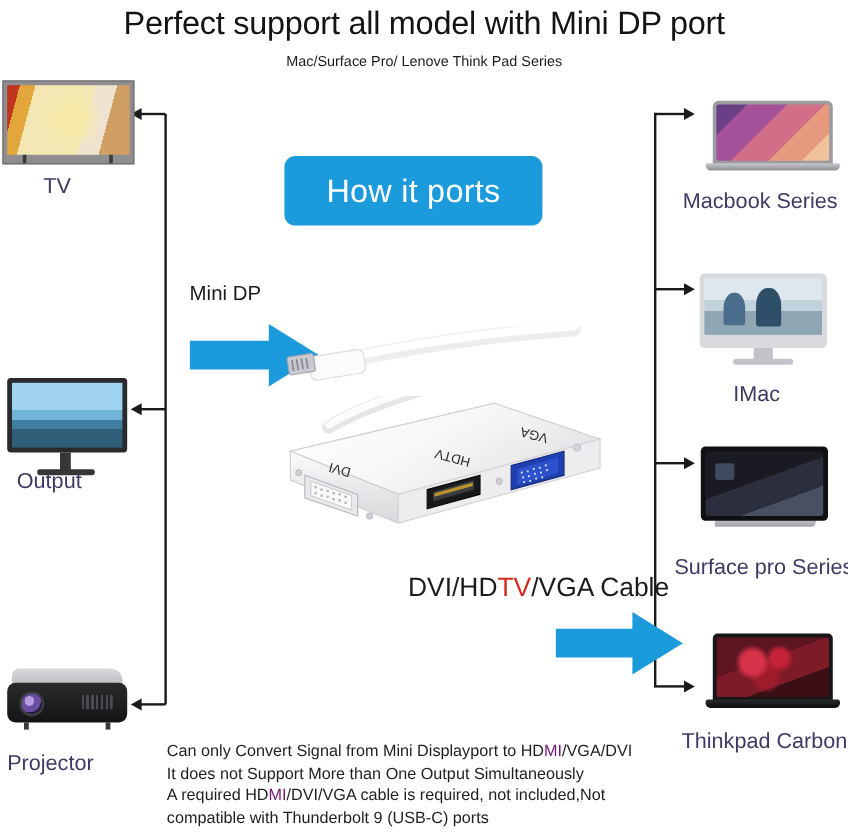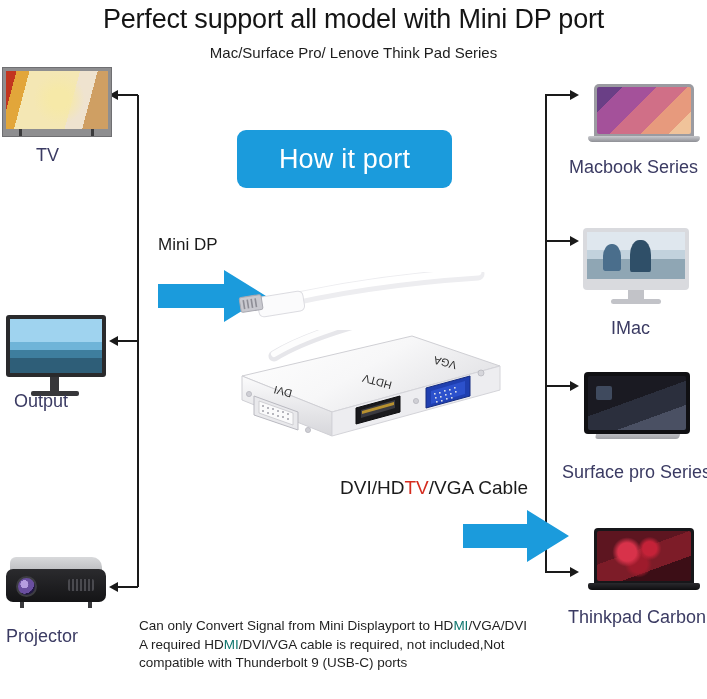--- a/index.html
+++ b/index.html
@@ -19,21 +19,21 @@
   .title{
     position:absolute; left:0; top:4px; width:707px;
     text-align:center;
     font-size:27px; color:#141414; font-weight:400;
     letter-spacing:-.2px;
     white-space:nowrap;
   }
   .subtitle{
     position:absolute; left:0; top:44px; width:707px;
     text-align:center;
-    font-size:15px; color:#1d1d1d; font-weight:400;
+    font-size:12px; color:#1d1d1d; font-weight:400;
     white-space:nowrap;
   }
 
   
   .badge{
     position:absolute; left:237px; top:130px;
     width:215px; height:58px;
     background:#1B9BDC;
     border-radius:9px;
     display:flex; align-items:center; justify-content:center;
@@ -62,36 +62,36 @@
   }
   .arrow-left{ border-right:9px solid #1a1a1a; }
   .arrow-right{ border-left:9px solid #1a1a1a; }
 
   
   .bigarrow{ position:absolute; }
 
   
   .cable-label{
     position:absolute; left:340px; top:477px;
-    font-size:19px; color:#1b1b1b; white-space:nowrap;
+    font-size:22px; color:#1b1b1b; white-space:nowrap;
   }
   .cable-label .tv{ color:#d52b1e; }
 
   .minidp-label{
     position:absolute; left:158px; top:235px;
     font-size:17px; color:#1b1b1b; white-space:nowrap;
   }
 
   
   .notes{
     position:absolute; left:139px; top:617px;
     width:430px;
     font-size:13.5px; line-height:18.5px; color:#1f1f1f;
   }
-  .notes .faded{ color:#0f766e; }
+  .notes .faded{ color:#701a75; }
 
   
   .tv-body{
     position:absolute; left:2px; top:67px; width:110px; height:70px;
     background:#8e8e90; border:1px solid #6f6f72; box-sizing:border-box;
     padding:3px 3px 7px 3px;
   }
   .tv-screen{
     width:100%; height:100%;
     background:
@@ -221,21 +221,21 @@
 </style>
 </head>
 <body>
 
 <div id="page">
 
   <div class="title">Perfect support all model with Mini DP port</div>
   <div class="subtitle">Mac/Surface Pro/ Lenove Think Pad Series</div>
 
   <div class="badge">
-    <span>How it port</span>
+    <span>How it ports</span>
   </div>
 
   <div class="rail rail-v" style="left:137px; top:95px; height:492px;"></div>
 
   <div class="rail rail-h" style="left:117px; top:94px; width:21px;"></div>
   <div class="arrow-head arrow-left" style="left:109px; top:90px;"></div>
 
   <div class="rail rail-h" style="left:117px; top:340px; width:21px;"></div>
   <div class="arrow-head arrow-left" style="left:109px; top:336px;"></div>
 
@@ -421,17 +421,18 @@
   <div class="cable-label">
     <span>DVI/HD</span><span class="tv">TV</span><span>/VGA Cable</span>
   </div>
 
   <svg class="bigarrow" style="left:463px; top:508px;" width="108" height="56" viewBox="0 0 108 56">
     <polygon points="0,16 64,16 64,2 106,28 64,54 64,40 0,40" fill="#1B9BDC"></polygon>
   </svg>
 
   <div class="notes">
     <div><span>Can only Convert Signal from Mini Displayport to HD</span><span class="faded">MI</span><span>/VGA/DVI</span></div>
+    <div>It does not Support More than One Output Simultaneously</div>
     <div><span>A required HD</span><span class="faded">MI</span><span>/DVI/VGA cable is required, not included,Not</span></div>
     <div>compatible with Thunderbolt 9 (USB-C) ports</div>
   </div>
 
 </div>
 
 </body></html>

